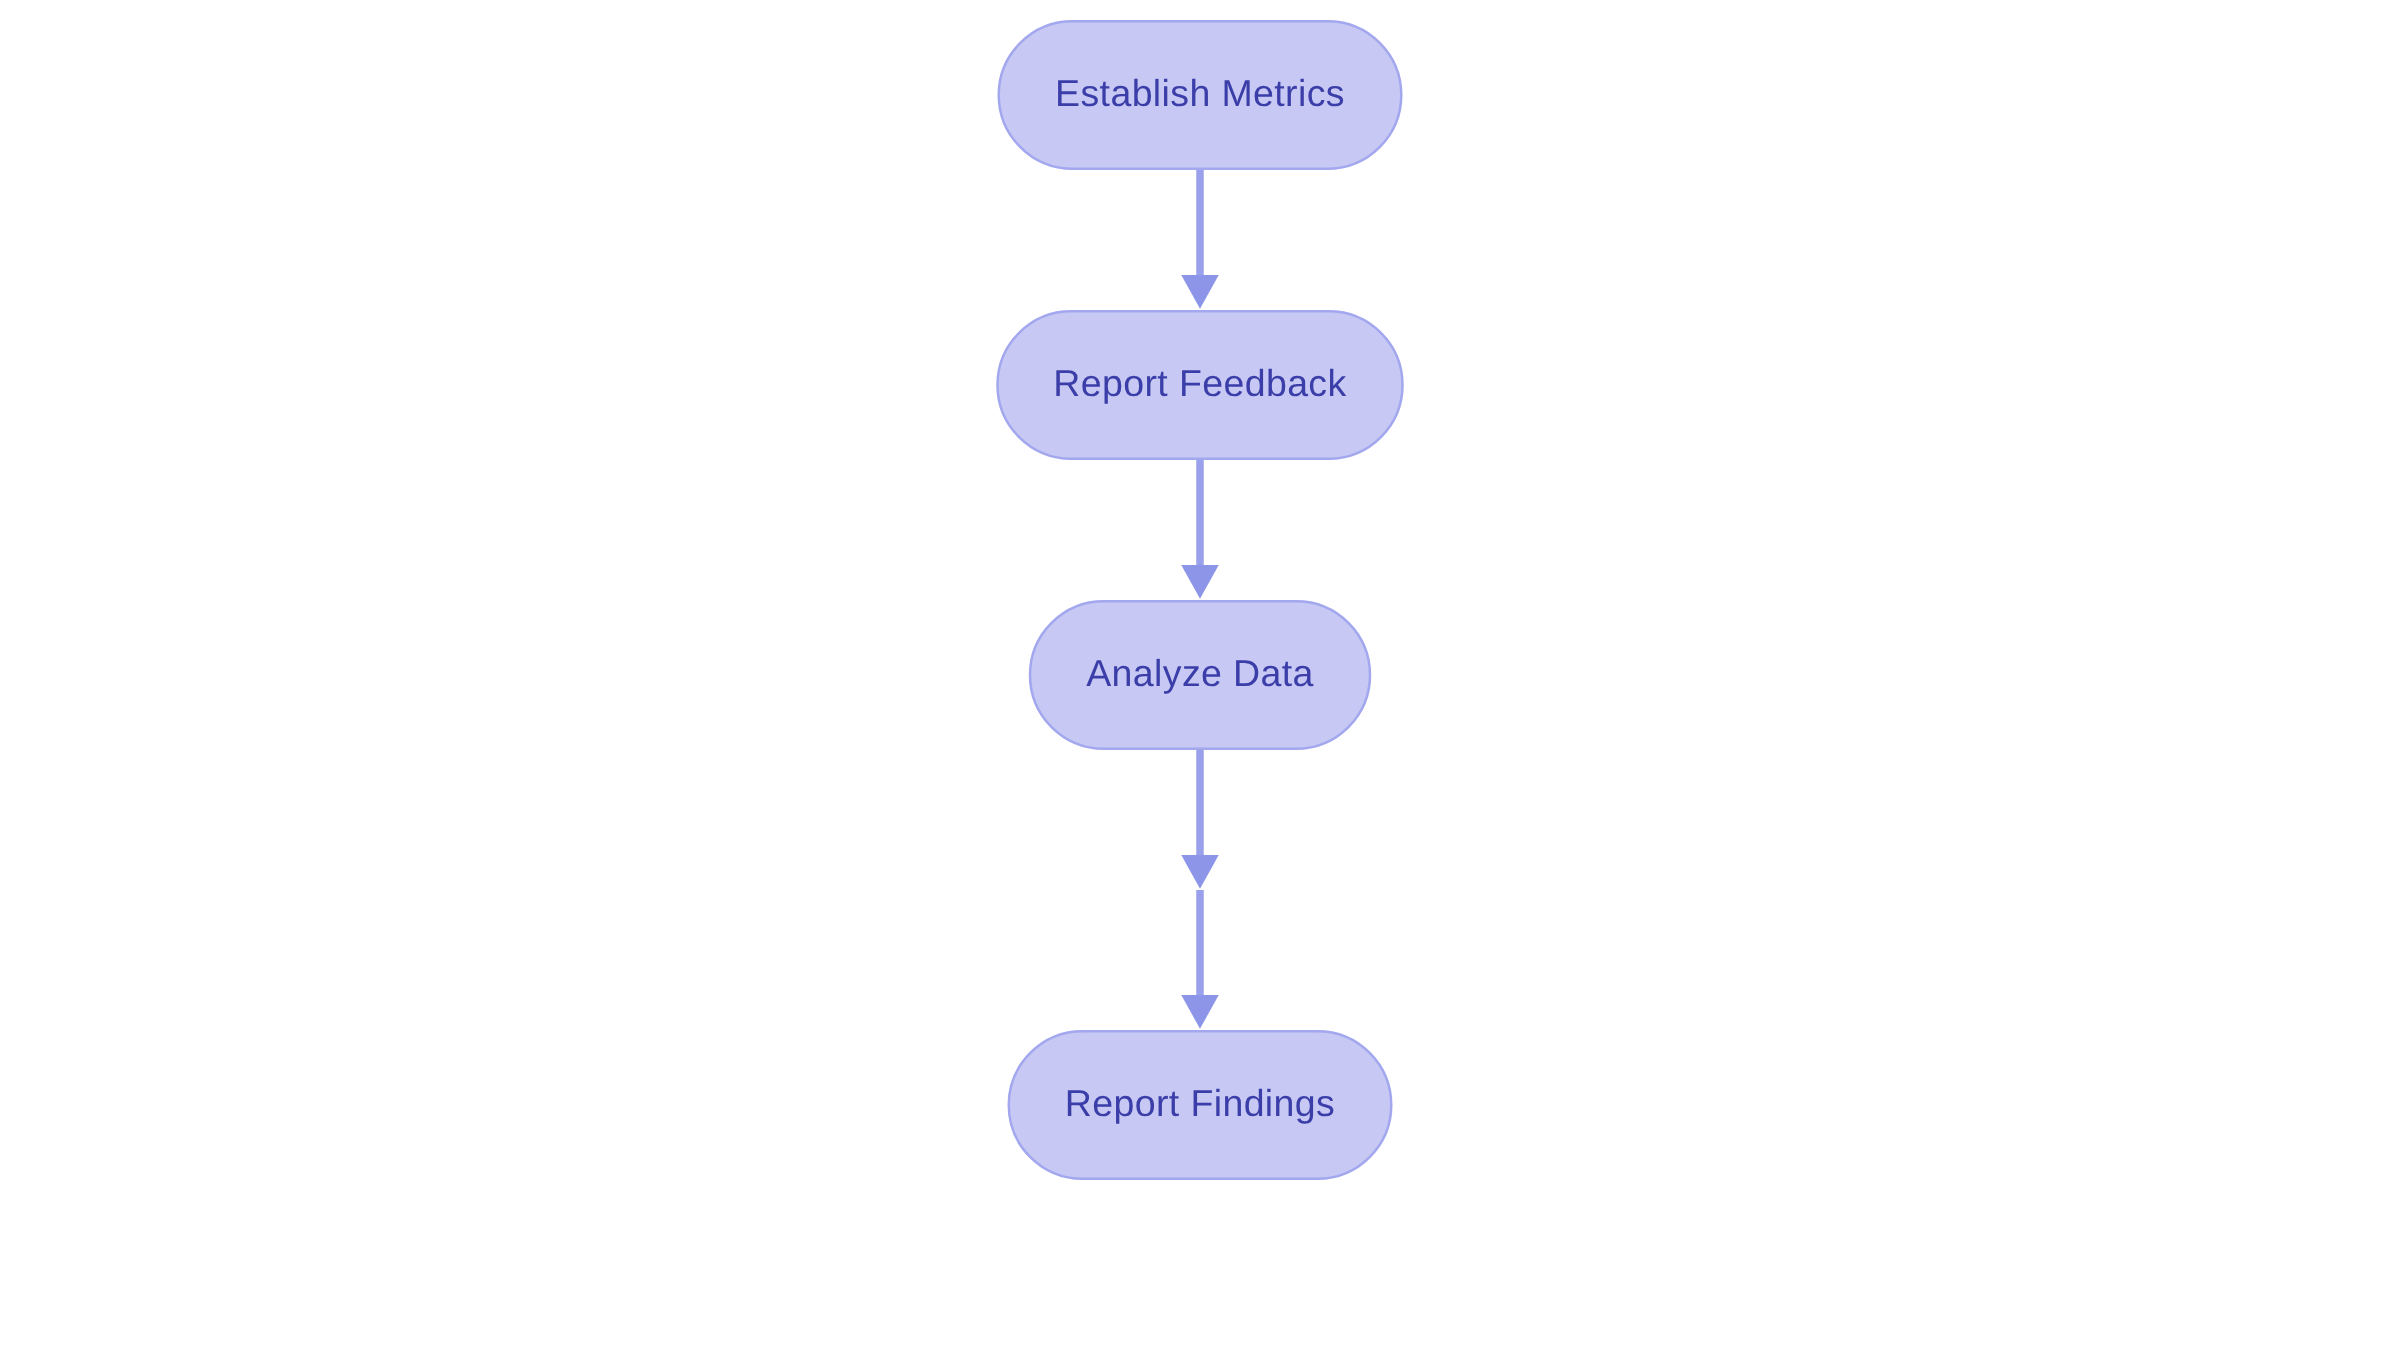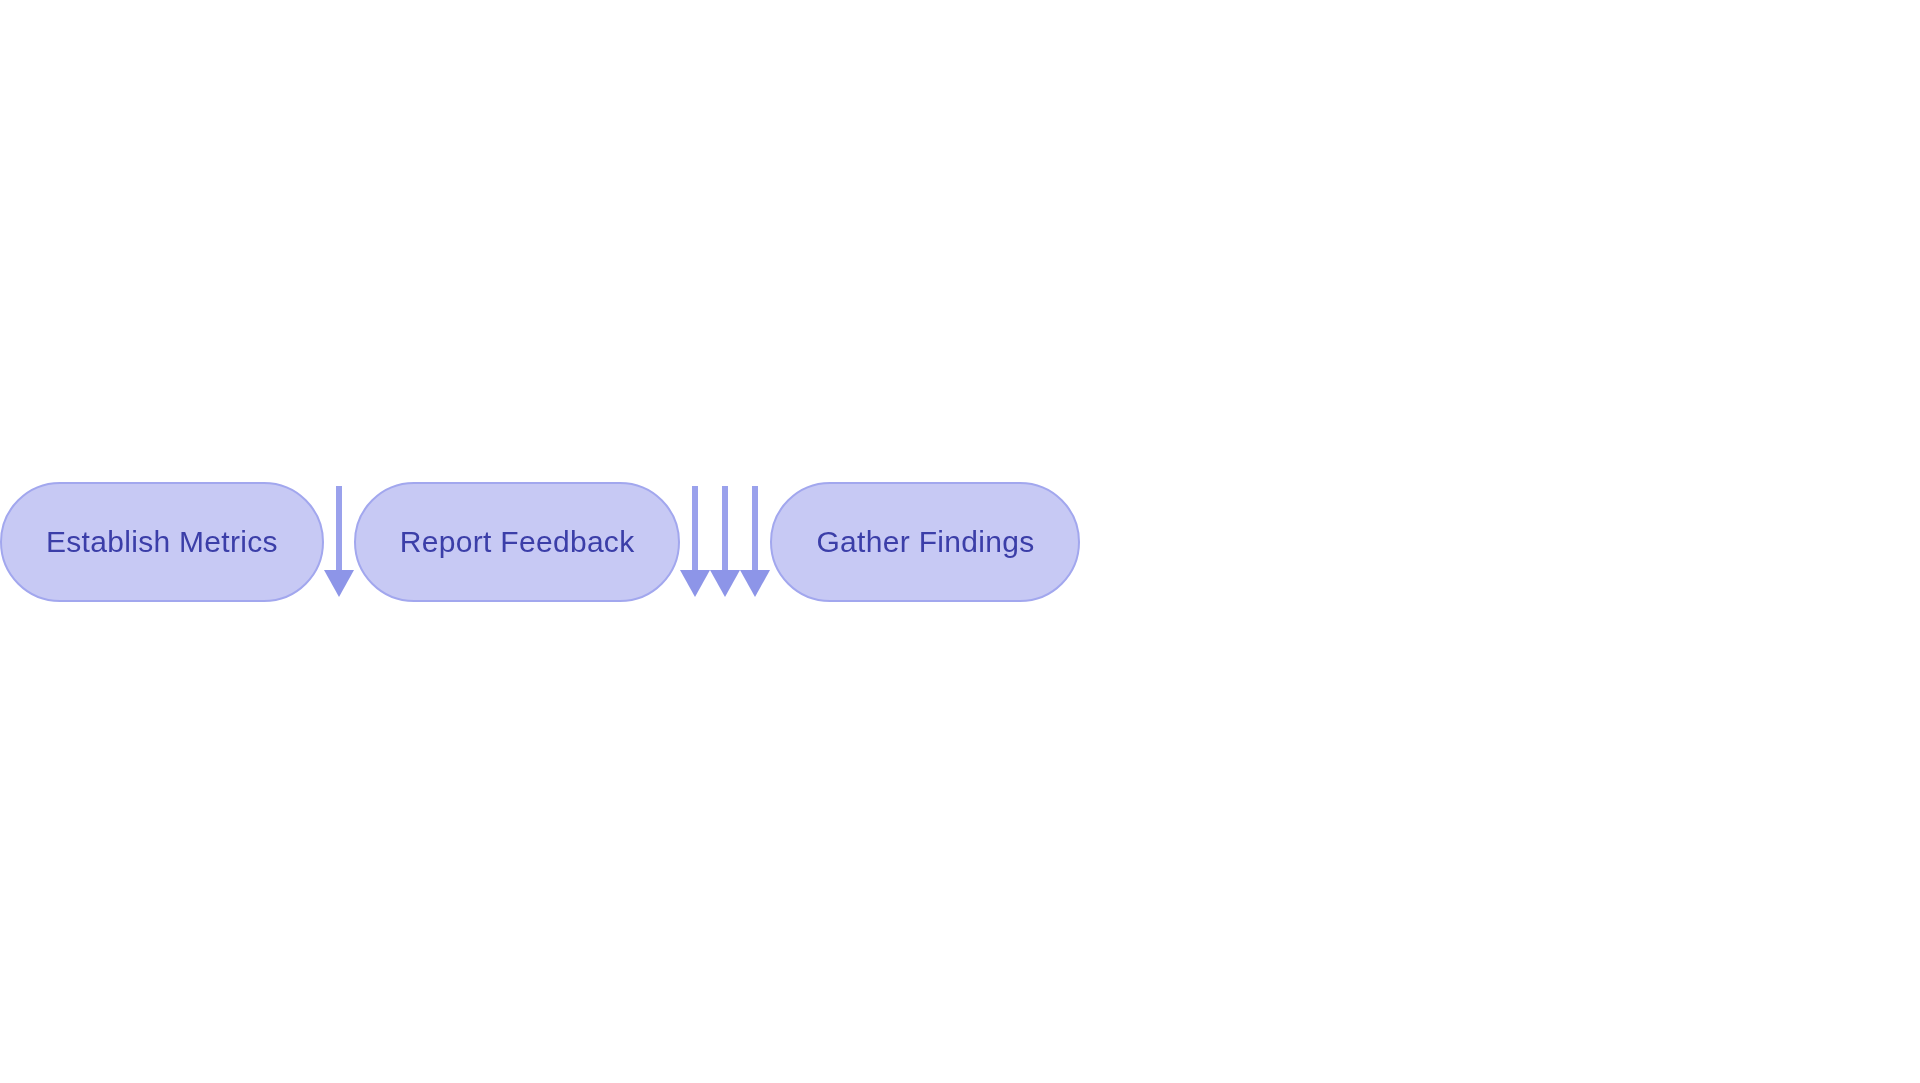--- a/index.html
+++ b/index.html
@@ -16,22 +16,23 @@
     height: 1083px;
     background: var(--bg);
     overflow: hidden;
     font-family: "Liberation Sans", sans-serif;
   }
   .canvas {
     position: relative;
     width: 1920px;
     height: 1083px;
     display: flex;
-    flex-direction: row;
+    flex-direction: column;
     align-items: center;
+    padding-top: 16px;
     text-align: center;
   }
   .flow-node {
     height: 120px;
     min-width: 260px;
     padding: 0 44px;
     border-radius: 60px;
     background: var(--node-fill);
     border: 2px solid var(--node-border);
     display: flex;
@@ -82,29 +83,32 @@
 
   <div class="flow-node">
     <span class="label">Report Feedback</span>
   </div>
 
   <div class="arrow">
     <div class="shaft"></div>
     <div class="head"></div>
   </div>
 
+  <div class="flow-node">
+    <span class="label">Analyze Data</span>
+  </div>
 
   <div class="arrow">
     <div class="shaft"></div>
     <div class="head"></div>
   </div>
 
 
   <div class="arrow">
     <div class="shaft"></div>
     <div class="head"></div>
   </div>
 
   <div class="flow-node">
-    <span class="label">Gather Findings</span>
+    <span class="label">Report Findings</span>
   </div>
 
 </div>
 
 </body></html>

